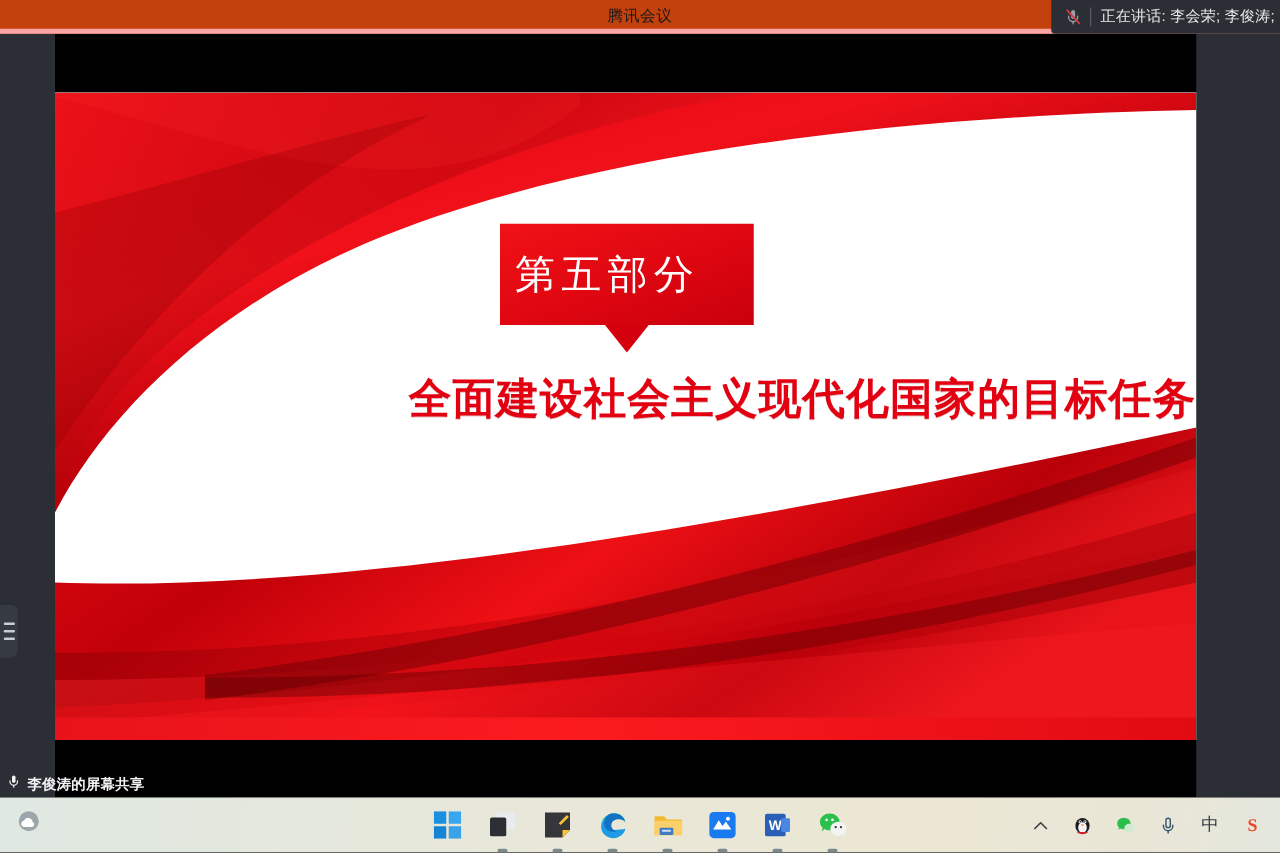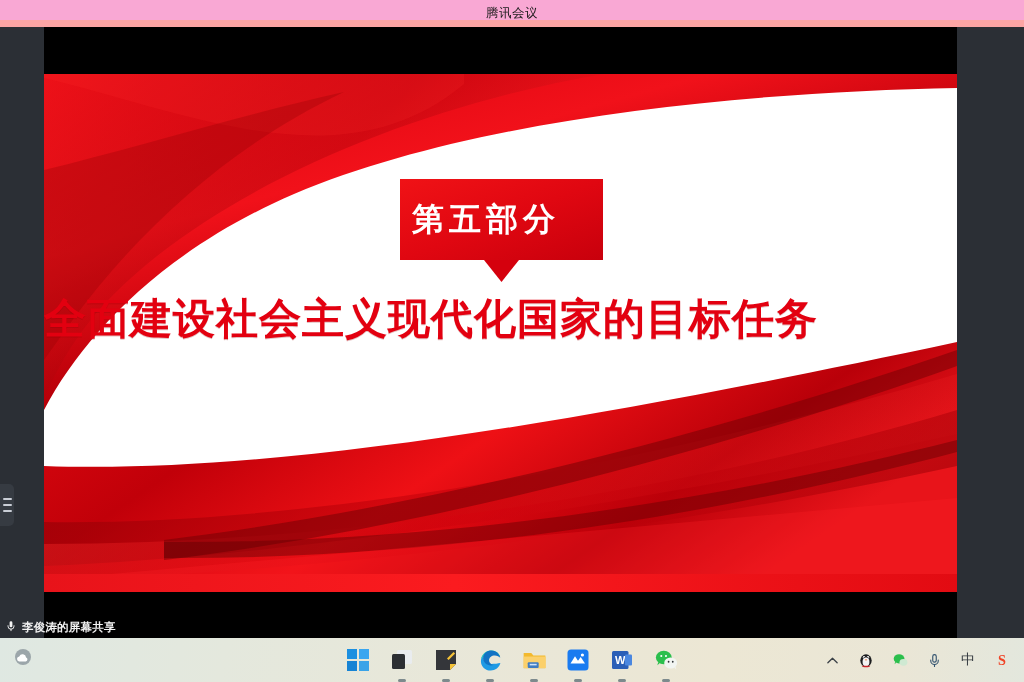--- a/index.html
+++ b/index.html
@@ -14,22 +14,22 @@
     font-family: "Liberation Sans", "DejaVu Sans", sans-serif;
     position: relative;
     user-select: none;
   }
 
   
   #titlebar {
     position: absolute;
     left: 0; top: 0;
     width: 1024px; height: 27px;
-    background: #f9a8d4;
-    border-bottom: 7px solid #fca5a5;
+    background: #c2410c;
+    border-bottom: 4px solid #fca5a5;
     box-sizing: border-box;
     z-index: 40;
   }
   #app-title {
     position: absolute;
     left: 0; top: 0;
     width: 1024px;
     line-height: 26px;
     text-align: center;
     font-size: 12.5px;
@@ -178,20 +178,32 @@
     display: flex; align-items: center; justify-content: center;
     font-size: 13px; color: #2d3238;
   }
 </style>
 </head>
 <body>
 
 <div id="titlebar">
   <div id="app-title">腾讯会议</div>
 
+  <div id="speaking-badge">
+    <span class="mic-wrap">
+      <svg width="15" height="15" viewBox="0 0 24 24" aria-hidden="true">
+        <path d="M12 3.2a2.6 2.6 0 0 0-2.6 2.6v6.2a2.6 2.6 0 0 0 5.2 0V5.8A2.6 2.6 0 0 0 12 3.2z" fill="#9aa0a8"></path>
+        <path d="M6.2 11.2v1a5.8 5.8 0 0 0 11.6 0v-1" fill="none" stroke="#9aa0a8" stroke-width="1.7" stroke-linecap="round"></path>
+        <path d="M12 18.2v2.6" fill="none" stroke="#9aa0a8" stroke-width="1.7" stroke-linecap="round"></path>
+        <path d="M4.4 3.6 L19.8 20.2" stroke="#d93a40" stroke-width="2.3" stroke-linecap="round"></path>
+      </svg>
+    </span>
+    <span class="divider"></span>
+    <span id="speaking-text">正在讲话: 李会荣; 李俊涛;</span>
+  </div>
 </div>
 
 <div id="meeting-shell">
 
   <div id="stage-black"></div>
 
   <div id="left-handle">
     <i></i>
     <i></i>
     <i></i>
@@ -256,24 +268,24 @@
       <rect x="0" y="500" width="913" height="18" fill="url(#gBottomStrip)"></rect>
 
       <g>
         <rect x="356" y="105" width="203" height="81" fill="url(#gBadge)"></rect>
         <polygon points="440,186 475,186 457.5,208" fill="#d5000d"></polygon>
       </g>
     </svg>
 
     <div style="position:absolute; left:356px; top:105px; width:172px; height:81px;
                 display:flex; align-items:center; justify-content:center;
-                font-size:32px; font-weight:bold; color:#ffffff; letter-spacing:5px;">第五部分</div>
+                font-size:32px; font-weight:normal; color:#ffffff; letter-spacing:5px;">第五部分</div>
 
     <div style="position:absolute; left:0px; top:218px; width:913px;
-                text-align:left; font-size:42px; font-weight:bold;
+                text-align:right; font-size:34px; font-weight:bold;
                 color:#e30010; letter-spacing:1px; line-height:54px;
                 text-shadow:0 1px 0 rgba(140,0,6,0.25);">全面建设社会主义现代化国家的目标任务</div>
   </div>
 
   <div id="share-status">
     <span>
       <svg width="12" height="14" viewBox="0 0 24 24" aria-hidden="true">
         <path d="M12 2.6a2.8 2.8 0 0 0-2.8 2.8v6.4a2.8 2.8 0 0 0 5.6 0V5.4A2.8 2.8 0 0 0 12 2.6z" fill="#f4f4f4"></path>
         <path d="M6 11.4v1a6 6 0 0 0 12 0v-1" fill="none" stroke="#f4f4f4" stroke-width="1.9" stroke-linecap="round"></path>
         <path d="M12 18.6v2.8" fill="none" stroke="#f4f4f4" stroke-width="1.9" stroke-linecap="round"></path>

